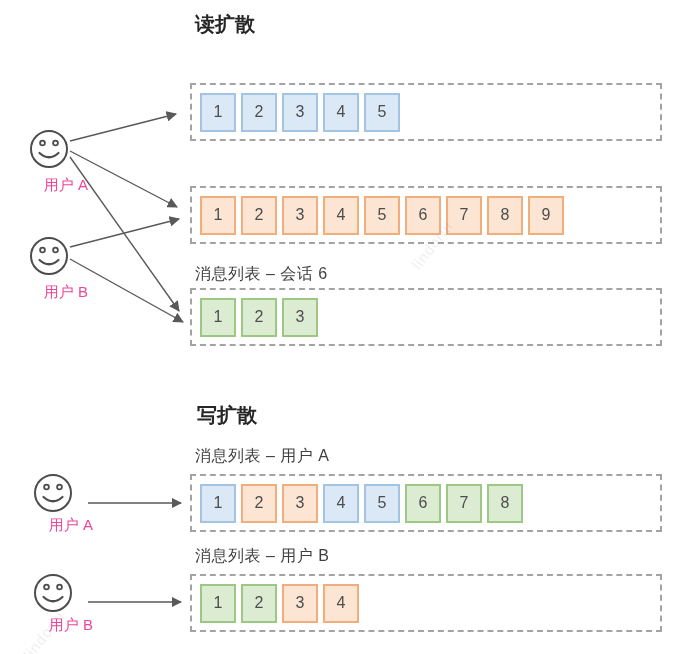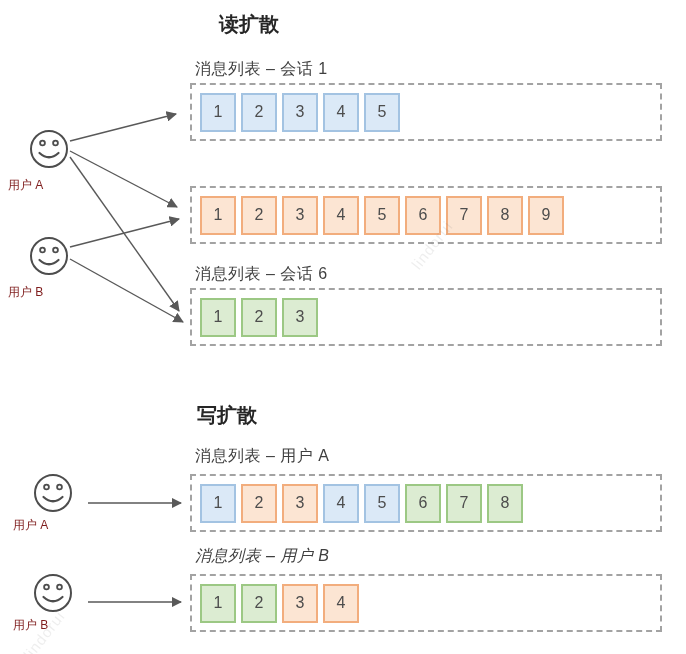--- a/index.html
+++ b/index.html
@@ -18,21 +18,21 @@
     box-sizing:border-box;width:472px;height:58px;
     border:2px dashed #a3a3a3;background:#fff;
     display:flex;align-items:center;padding-left:8px;gap:5px;
   }
   .sq{
     box-sizing:border-box;width:36px;height:39px;flex:0 0 auto;
     border:2px solid;display:flex;align-items:center;justify-content:center;
     font-size:16px;color:#4d4d4d;
   }
   .user-label{
-    font-size:12px;color:#7f1d1d;text-align:left;width:80px;line-height:18px;white-space:nowrap;
+    font-size:15px;color:#ec4899;text-align:right;width:80px;line-height:18px;white-space:nowrap;
   }
   .avatar{width:40px;height:40px;}
   .arrow-layer{left:0;top:0;pointer-events:none;}
   .watermark{
     font-size:15px;color:rgba(125,125,125,0.13);white-space:nowrap;
     transform:rotate(-52deg);transform-origin:0 0;letter-spacing:1px;
   }
 </style>
 </head>
 <body>
@@ -49,39 +49,38 @@
       <line x1="70" y1="141" x2="176" y2="114" marker-end="url(#ah)"></line>
       <line x1="70" y1="151" x2="177" y2="207" marker-end="url(#ah)"></line>
       <line x1="70" y1="157" x2="179" y2="311" marker-end="url(#ah)"></line>
       <line x1="70" y1="247" x2="179" y2="219" marker-end="url(#ah)"></line>
       <line x1="70" y1="259" x2="183" y2="322" marker-end="url(#ah)"></line>
       <line x1="88" y1="503" x2="181" y2="503" marker-end="url(#ah)"></line>
       <line x1="88" y1="602" x2="181" y2="602" marker-end="url(#ah)"></line>
     </g>
   </svg>
 
-  <div class="abs section-title" style="left:195px;top:11px;margin-left:24px;">读扩散</div>
+  <div class="abs section-title" style="left:195px;top:11px;">读扩散</div>
 
   <svg class="abs avatar" style="left:29px;top:129px;" viewBox="0 0 40 40">
     <circle cx="20" cy="20" r="18" fill="#fff" stroke="#4d4d4d" stroke-width="2"></circle>
     <circle cx="13.5" cy="14" r="2.4" fill="#fff" stroke="#4d4d4d" stroke-width="1.8"></circle>
     <circle cx="26.5" cy="14" r="2.4" fill="#fff" stroke="#4d4d4d" stroke-width="1.8"></circle>
     <path d="M10.5,24 Q20,32.5 29.5,24" stroke="#4d4d4d" stroke-width="2.2" fill="none" stroke-linecap="round"></path>
   </svg>
   <div class="abs user-label" style="left:8px;top:176px;">用户 A</div>
 
   <svg class="abs avatar" style="left:29px;top:236px;" viewBox="0 0 40 40">
     <circle cx="20" cy="20" r="18" fill="#fff" stroke="#4d4d4d" stroke-width="2"></circle>
     <circle cx="13.5" cy="14" r="2.4" fill="#fff" stroke="#4d4d4d" stroke-width="1.8"></circle>
     <circle cx="26.5" cy="14" r="2.4" fill="#fff" stroke="#4d4d4d" stroke-width="1.8"></circle>
     <path d="M10.5,24 Q20,32.5 29.5,24" stroke="#4d4d4d" stroke-width="2.2" fill="none" stroke-linecap="round"></path>
   </svg>
   <div class="abs user-label" style="left:8px;top:283px;">用户 B</div>
 
-  <div class="abs list-label" style="left:195px;top:59px;">消息列表 – 会话 1</div>
   <div class="abs list-box" style="left:190px;top:83px;">
       <div class="sq" style="background: rgb(219, 233, 247); border-color: rgb(163, 195, 226);">1</div>
       <div class="sq" style="background: rgb(219, 233, 247); border-color: rgb(163, 195, 226);">2</div>
       <div class="sq" style="background: rgb(219, 233, 247); border-color: rgb(163, 195, 226);">3</div>
       <div class="sq" style="background: rgb(219, 233, 247); border-color: rgb(163, 195, 226);">4</div>
       <div class="sq" style="background: rgb(219, 233, 247); border-color: rgb(163, 195, 226);">5</div>
     </div>
 
   <div class="abs list-box" style="left:190px;top:186px;">
       <div class="sq" style="background: rgb(252, 229, 211); border-color: rgb(242, 173, 125);">1</div>
@@ -125,21 +124,21 @@
       <div class="sq" style="background: rgb(219, 233, 247); border-color: rgb(163, 195, 226);">1</div>
       <div class="sq" style="background: rgb(252, 229, 211); border-color: rgb(242, 173, 125);">2</div>
       <div class="sq" style="background: rgb(252, 229, 211); border-color: rgb(242, 173, 125);">3</div>
       <div class="sq" style="background: rgb(219, 233, 247); border-color: rgb(163, 195, 226);">4</div>
       <div class="sq" style="background: rgb(219, 233, 247); border-color: rgb(163, 195, 226);">5</div>
       <div class="sq" style="background: rgb(220, 236, 210); border-color: rgb(156, 200, 132);">6</div>
       <div class="sq" style="background: rgb(220, 236, 210); border-color: rgb(156, 200, 132);">7</div>
       <div class="sq" style="background: rgb(220, 236, 210); border-color: rgb(156, 200, 132);">8</div>
     </div>
 
-  <div class="abs list-label" style="left:195px;top:546px;font-style:italic;">消息列表 – 用户 B</div>
+  <div class="abs list-label" style="left:195px;top:546px;">消息列表 – 用户 B</div>
   <div class="abs list-box" style="left:190px;top:574px;">
       <div class="sq" style="background: rgb(220, 236, 210); border-color: rgb(156, 200, 132);">1</div>
       <div class="sq" style="background: rgb(220, 236, 210); border-color: rgb(156, 200, 132);">2</div>
       <div class="sq" style="background: rgb(252, 229, 211); border-color: rgb(242, 173, 125);">3</div>
       <div class="sq" style="background: rgb(252, 229, 211); border-color: rgb(242, 173, 125);">4</div>
     </div>
 
   <div class="abs watermark" style="left:408px;top:262px;">lindorui</div>
   <div class="abs watermark" style="left:20px;top:652px;">lindorui</div>
 

